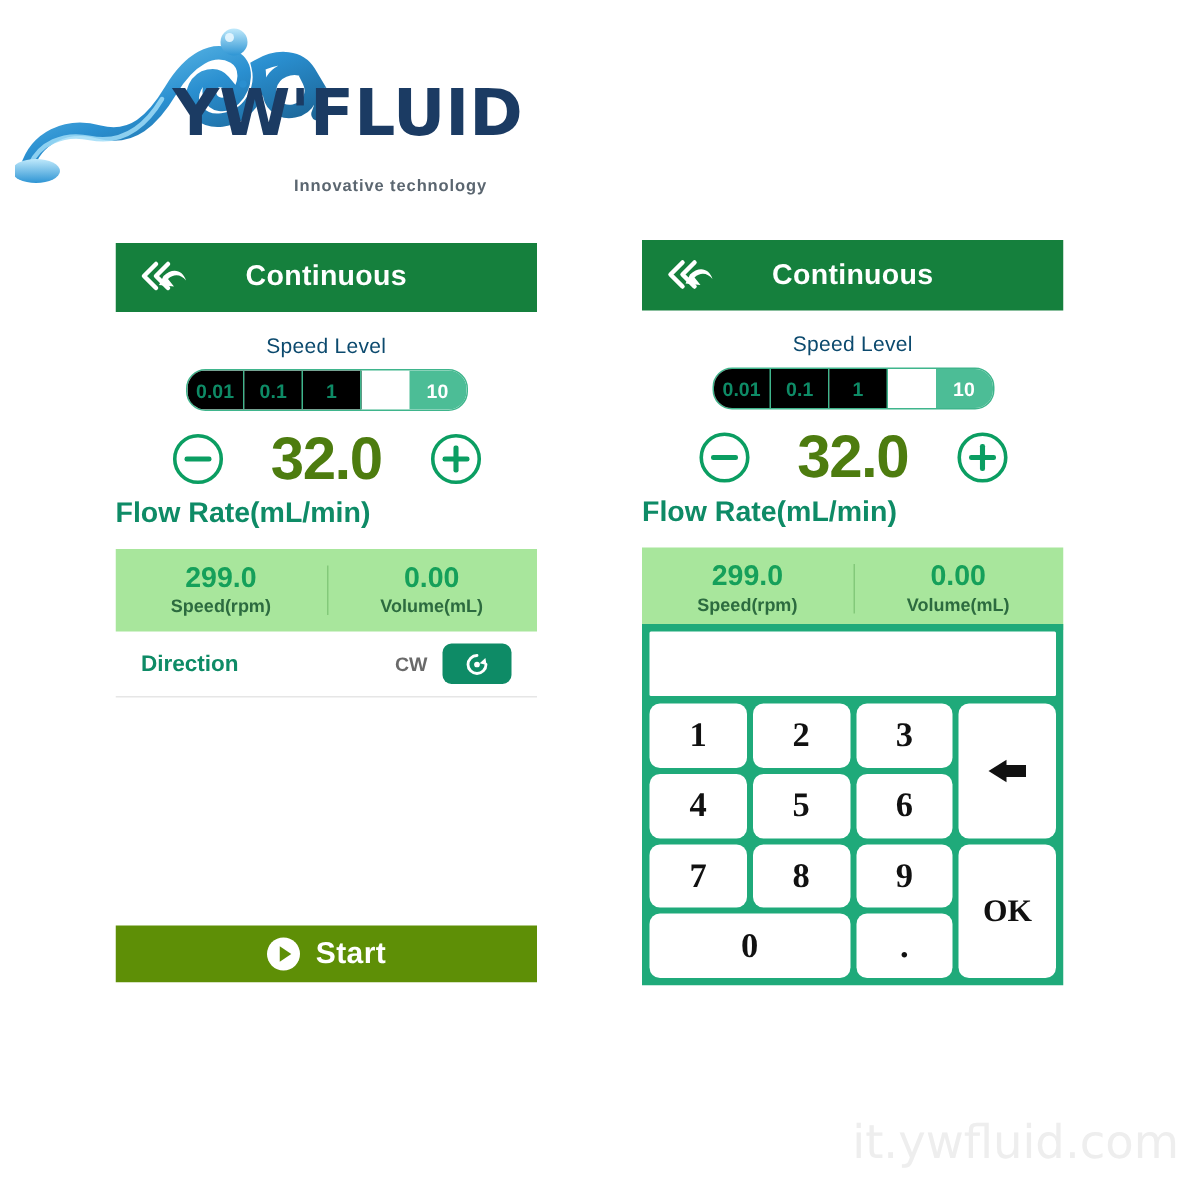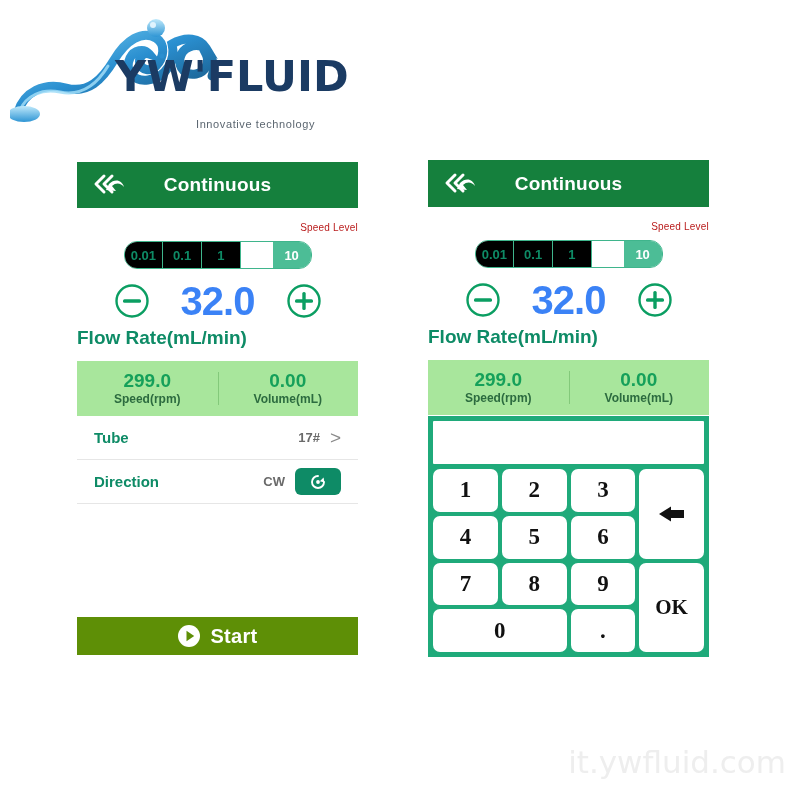--- a/index.html
+++ b/index.html
@@ -36,20 +36,21 @@
     line-height: 1;
   }
   .logo-tag {
     position: absolute;
     left: 186px;
     top: 110px;
     font-family: "Liberation Sans", sans-serif;
     font-size: 11px;
     color: #5b6670;
     letter-spacing: 0.6px;
+    font-weight: bold;
   }
 
   
   .panel {
     position: absolute;
     background: #ffffff;
     overflow: hidden;
   }
   #panel-left  { left: 77px;  top: 162px; width: 281px; height: 493px; }
   #panel-right { left: 428px; top: 160px; width: 281px; height: 497px; }
@@ -75,23 +76,23 @@
     position: absolute;
     left: 16px;
     top: 50%;
     transform: translateY(-50%);
     width: 34px;
     height: 24px;
   }
 
   
   .speed-label {
-    text-align: right;
-    color: #b91c1c;
-    font-size: 10px;
+    text-align: center;
+    color: #0c4a6e;
+    font-size: 14px;
     margin-top: 14px;
     letter-spacing: 0.2px;
   }
   .seg-wrap {
     margin: 8px auto 0;
     width: 186px;
     height: 26px;
     border: 1.5px solid #3fb58c;
     border-radius: 13px;
     display: flex;
@@ -123,21 +124,21 @@
     margin-top: 12px;
     gap: 18px;
   }
   .circ-btn {
     width: 36px;
     height: 36px;
   }
   .rate-value {
     font-size: 40px;
     font-weight: bold;
-    color: #3b82f6;
+    color: #4d7c0f;
     line-height: 1;
     min-width: 100px;
     text-align: center;
     letter-spacing: -1px;
   }
   .rate-caption {
     text-align: left;
     color: #0e8b66;
     font-size: 19px;
     font-weight: bold;
@@ -364,27 +365,20 @@
       <div class="stat-value">299.0</div>
       <div class="stat-caption">Speed(rpm)</div>
     </div>
     <div class="stat-divider"></div>
     <div class="stat">
       <div class="stat-value">0.00</div>
       <div class="stat-caption">Volume(mL)</div>
     </div>
   </div>
 
-  <div class="list-row">
-    <div class="row-label">Tube</div>
-    <div class="row-right">
-      <div class="row-value">17#</div>
-      <div class="chev">&gt;</div>
-    </div>
-  </div>
 
   <div class="list-row">
     <div class="row-label">Direction</div>
     <div class="row-right">
       <div class="row-value">CW</div>
       <div class="dir-btn">
         <svg width="20" height="20" viewBox="0 0 20 20">
           <path d="M16,10 A6,6 0 1 1 10,4" fill="none" stroke="#ffffff" stroke-width="1.9" stroke-linecap="round"></path>
           <path d="M15.6,5.6 L16.4,10.4 L11.8,9.2 Z" fill="#ffffff"></path>
           <circle cx="10" cy="10" r="1.9" fill="#ffffff"></circle>

